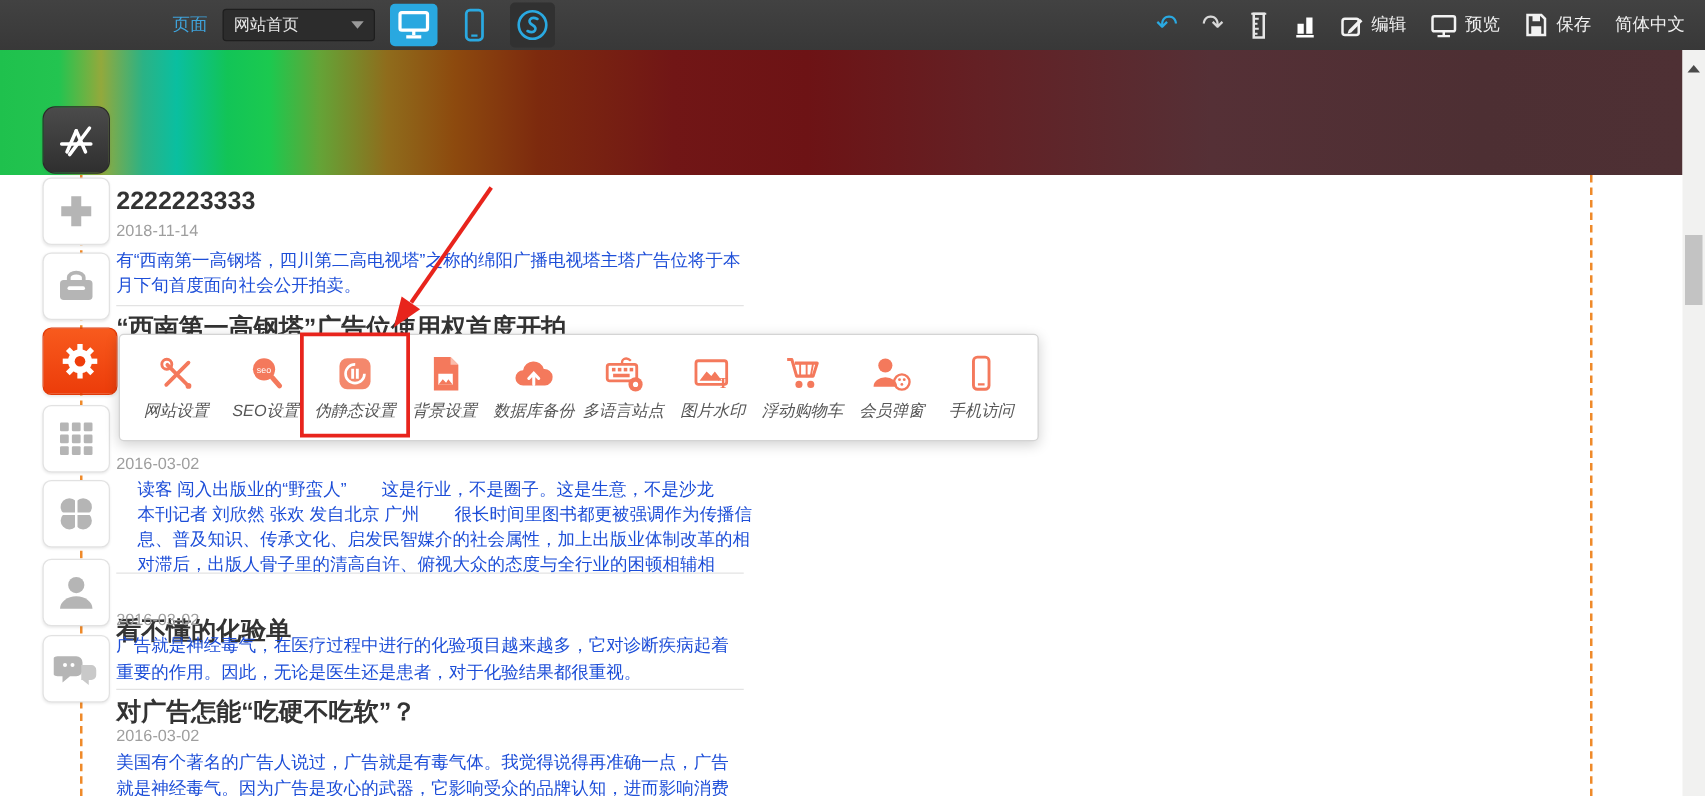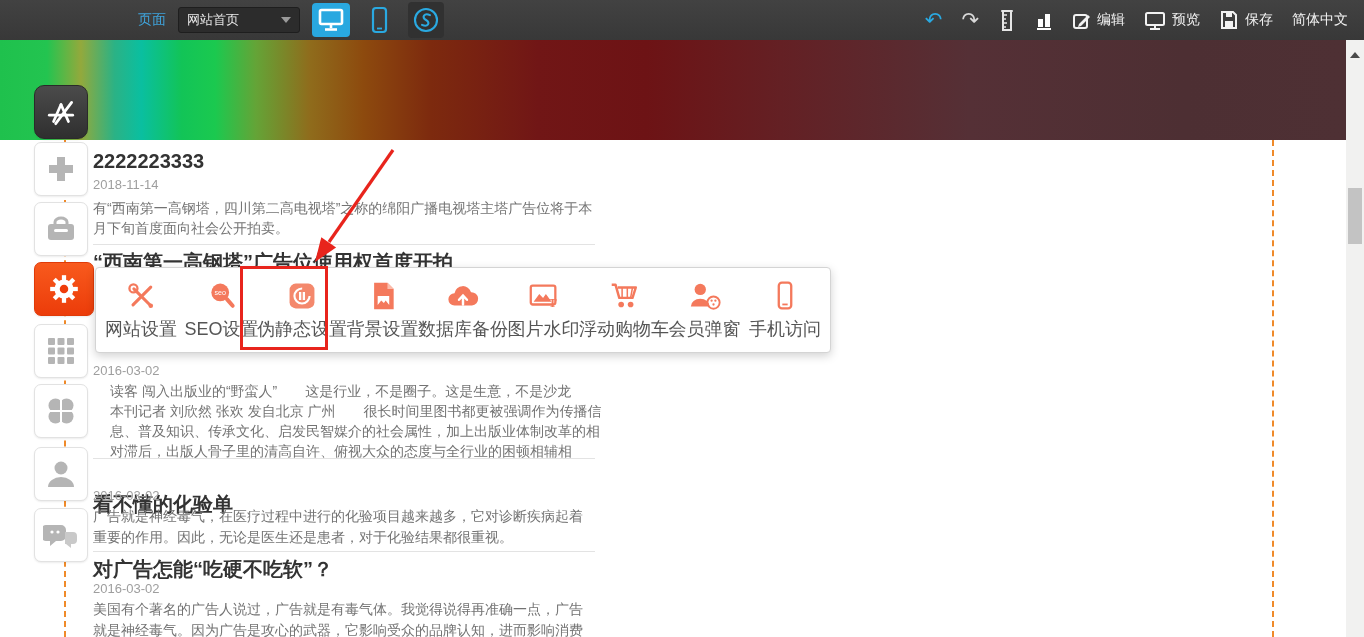--- a/index.html
+++ b/index.html
@@ -43,29 +43,29 @@
   
   .side-btn{position:absolute;left:34px;width:54px;height:54px;background:#fff;border:1px solid #e2e2e2;
     border-radius:7px;box-shadow:0 1px 2px rgba(0,0,0,.08);display:flex;align-items:center;
     justify-content:center;z-index:20;cursor:pointer;box-sizing:border-box;}
   .side-btn.app{background:linear-gradient(#4b4b4b,#2f2f2f);border-color:#2a2a2a;border-radius:10px;}
   .side-btn.active{background:linear-gradient(#f85a1d,#ec3c0a);border-color:#e03a08;width:60px;}
   
   .content{position:absolute;left:0;top:140px;width:1346px;height:497px;z-index:8;}
   .a-title{position:absolute;left:93px;font-size:20px;font-weight:bold;color:#333;white-space:nowrap;cursor:pointer;}
   .a-date{position:absolute;left:93px;font-size:13px;color:#9e9e9e;}
-  .a-body{position:absolute;left:93px;width:502px;font-size:14px;line-height:20px;color:#737373;}
+  .a-body{position:absolute;left:93px;width:502px;font-size:14px;line-height:20px;color:#1d4ed8;}
   .divider{position:absolute;left:93px;width:502px;height:1px;background:#e3e3e3;}
   
   .menu{position:absolute;left:95px;top:267px;width:736px;height:86px;background:#fff;
     border:1px solid #d4d4d4;border-radius:4px;box-shadow:0 3px 10px rgba(0,0,0,.18);
     display:flex;align-items:center;justify-content:space-between;padding:0 10px;
     box-sizing:border-box;z-index:40;}
   .menu-item{display:flex;flex-direction:column;align-items:center;width:70px;cursor:pointer;text-align:right;}
-  .mi-label{font-size:18px;color:#555;margin-top:4px;white-space:nowrap;}
+  .mi-label{font-size:13px;color:#555;margin-top:4px;white-space:nowrap;font-style:italic;}
   
   .red-box{position:absolute;left:240px;top:266px;width:88px;height:84px;border:3px solid #e8241c;
     z-index:45;box-sizing:border-box;pointer-events:none;}
   .annot-svg{position:absolute;left:0;top:0;z-index:50;pointer-events:none;}
 </style>
 </head>
 <body>
 
 <div class="banner"></div>
 
@@ -209,20 +209,36 @@
   </div>
   <div class="menu-item">
     <svg width="34" height="34" viewBox="0 0 36 36">
       <path d="M9 28 a6.5 6.5 0 0 1 0 -13 a9 9 0 0 1 17.5 -1 a6 6 0 0 1 1 14 z" fill="#f4795c"></path>
       <path d="M18 27 v-9 M13.8 22 l4.2 -4.5 4.2 4.5" stroke="#fff" stroke-width="2.6" fill="none" stroke-linecap="round"></path>
     </svg>
     <span class="mi-label">数据库备份</span>
   </div>
   <div class="menu-item">
     <svg width="34" height="34" viewBox="0 0 36 36">
+      <path d="M24 7 c-4 -4 -9 -1 -7 3" stroke="#f4795c" stroke-width="2" fill="none"></path>
+      <rect x="4" y="10" width="25" height="14" rx="2" fill="none" stroke="#f4795c" stroke-width="2.4"></rect>
+      <g fill="#f4795c">
+        <rect x="8" y="13" width="3" height="3"></rect>
+          <rect x="13" y="13" width="3" height="3"></rect>
+          <rect x="18" y="13" width="3" height="3"></rect>
+          <rect x="23" y="13" width="3" height="3"></rect>
+        <rect x="9" y="18" width="14" height="3"></rect>
+      </g>
+      <circle cx="28" cy="27" r="6" fill="#f4795c"></circle>
+        <circle cx="28" cy="27" r="2.2" fill="#fff"></circle>
+    </svg>
+    <span class="mi-label">多语言站点</span>
+  </div>
+  <div class="menu-item">
+    <svg width="34" height="34" viewBox="0 0 36 36">
       <rect x="4" y="7" width="26" height="20" rx="2" fill="none" stroke="#f4795c" stroke-width="2.4"></rect>
       <path d="M7 24 l6 -8 4 4 3 -4 6 8 z" fill="#f4795c"></path>
       <text x="27" y="30" font-size="13" font-weight="bold" fill="#f4795c" text-anchor="middle" font-family="Liberation Serif, serif">T</text>
     </svg>
     <span class="mi-label">图片水印</span>
   </div>
   <div class="menu-item">
     <svg width="34" height="34" viewBox="0 0 36 36">
       <path d="M5 6 h4 l4 14 h14 l3.5 -11 h-19" fill="none" stroke="#f4795c" stroke-width="2.6" stroke-linejoin="round"></path>
       <path d="M16 9 v11 M21.5 9 v11 M27 9 l-2 11" stroke="#f4795c" stroke-width="1.6"></path>

